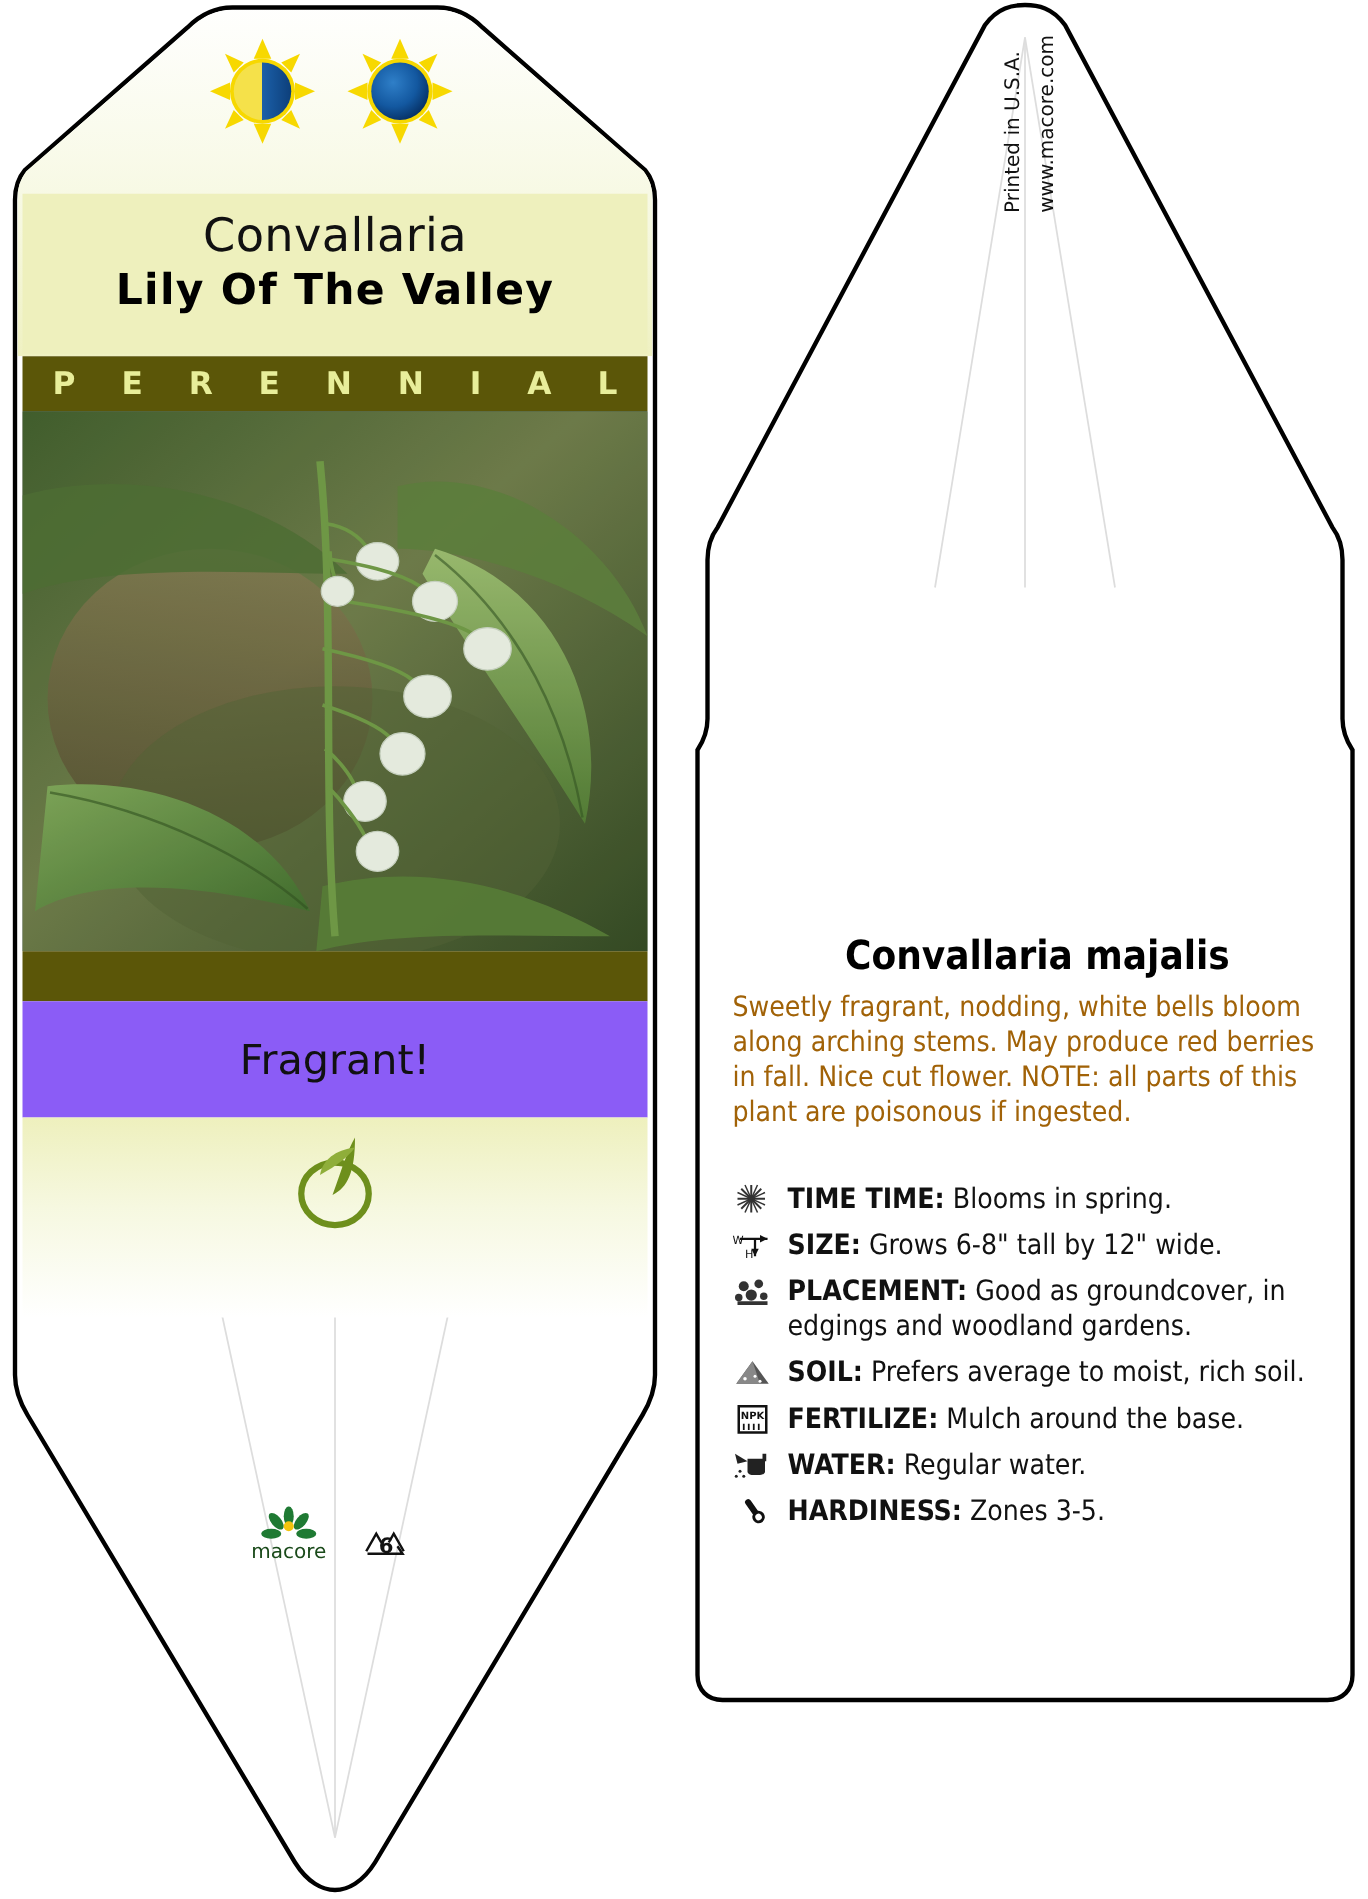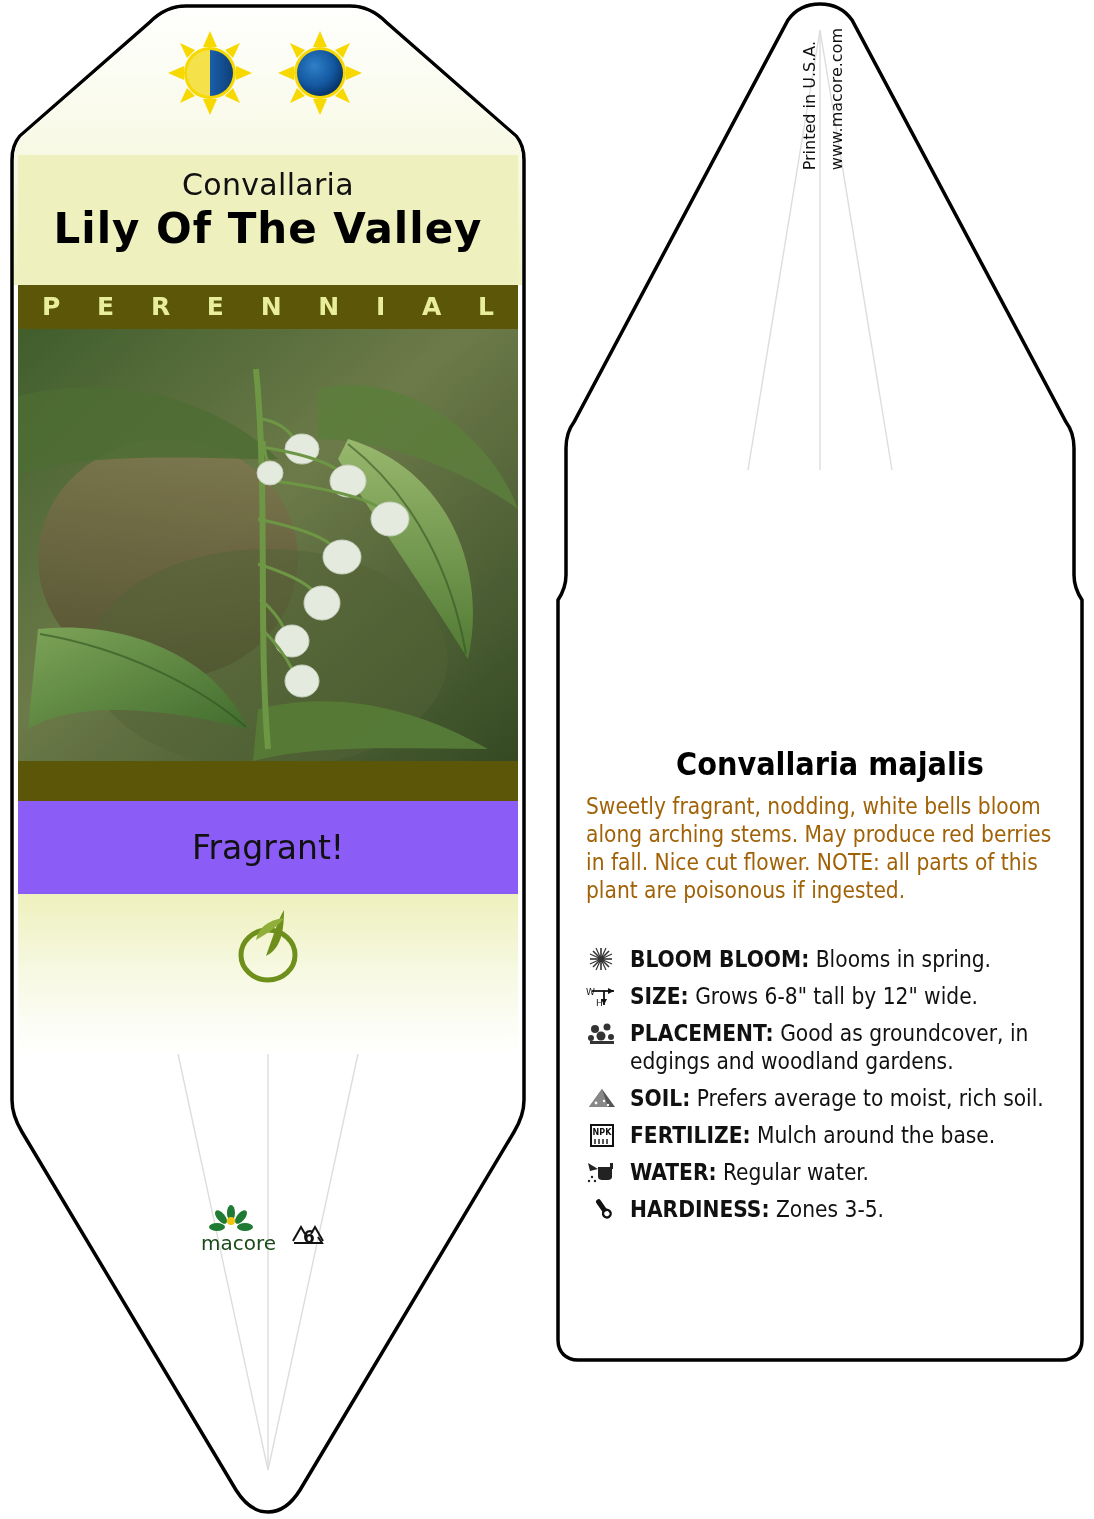--- a/index.html
+++ b/index.html
@@ -48,28 +48,28 @@
   #title-band {
     position: absolute;
     left: 18px;
     top: 155px;
     width: 500px;
     height: 128px;
     background: #eef0bd;
     text-align: center;
   }
   #genus-name {
-    font-size: 30px;
+    font-size: 37px;
     color: #111;
     margin-top: 12px;
     letter-spacing: 0.3px;
     font-family: "DejaVu Sans", sans-serif;
   }
   #common-name {
-    font-size: 42px;
+    font-size: 34px;
     font-weight: bold;
     color: #000;
     margin-top: 2px;
     letter-spacing: 1px;
     font-family: "DejaVu Sans", sans-serif;
   }
 
   
   #perennial-bar {
     position: absolute;
@@ -146,21 +146,21 @@
     position: absolute;
     left: 193px;
     top: 1205px;
     width: 150px;
     height: 52px;
   }
   .macore-text {
     position: absolute;
     left: 8px;
     top: 26px;
-    font-size: 20px;
+    font-size: 16px;
     color: #1a4a1a;
     font-family: "DejaVu Sans", sans-serif;
   }
   .recycle-num {
     position: absolute;
     left: 110px;
     top: 22px;
     font-size: 17px;
     font-weight: bold;
     color: #111;
@@ -495,21 +495,21 @@
             </g>
             <g stroke="#333" stroke-width="1.2">
               <line x1="10" y1="2" x2="20" y2="24"></line>
               <line x1="20" y1="2" x2="10" y2="24"></line>
               <line x1="4" y1="8" x2="26" y2="18"></line>
               <line x1="4" y1="18" x2="26" y2="8"></line>
             </g>
           </g>
         </svg>
       </span>
-      <span class="fact-label">BLOOM BLOOM:</span>
+      <span class="fact-label">TIME TIME:</span>
       <span>Blooms in spring.</span>
     </div>
 
     <div class="fact-row">
       <span class="fact-icon">
         <svg width="36" height="26" viewBox="0 0 36 26">
           <g stroke="#111" stroke-width="1.8" fill="none">
             <line x1="6" y1="8" x2="28" y2="8"></line>
             <line x1="18" y1="8" x2="18" y2="22"></line>
             <polygon points="28,8 22,5 22,11" fill="#111" stroke="none"></polygon>

